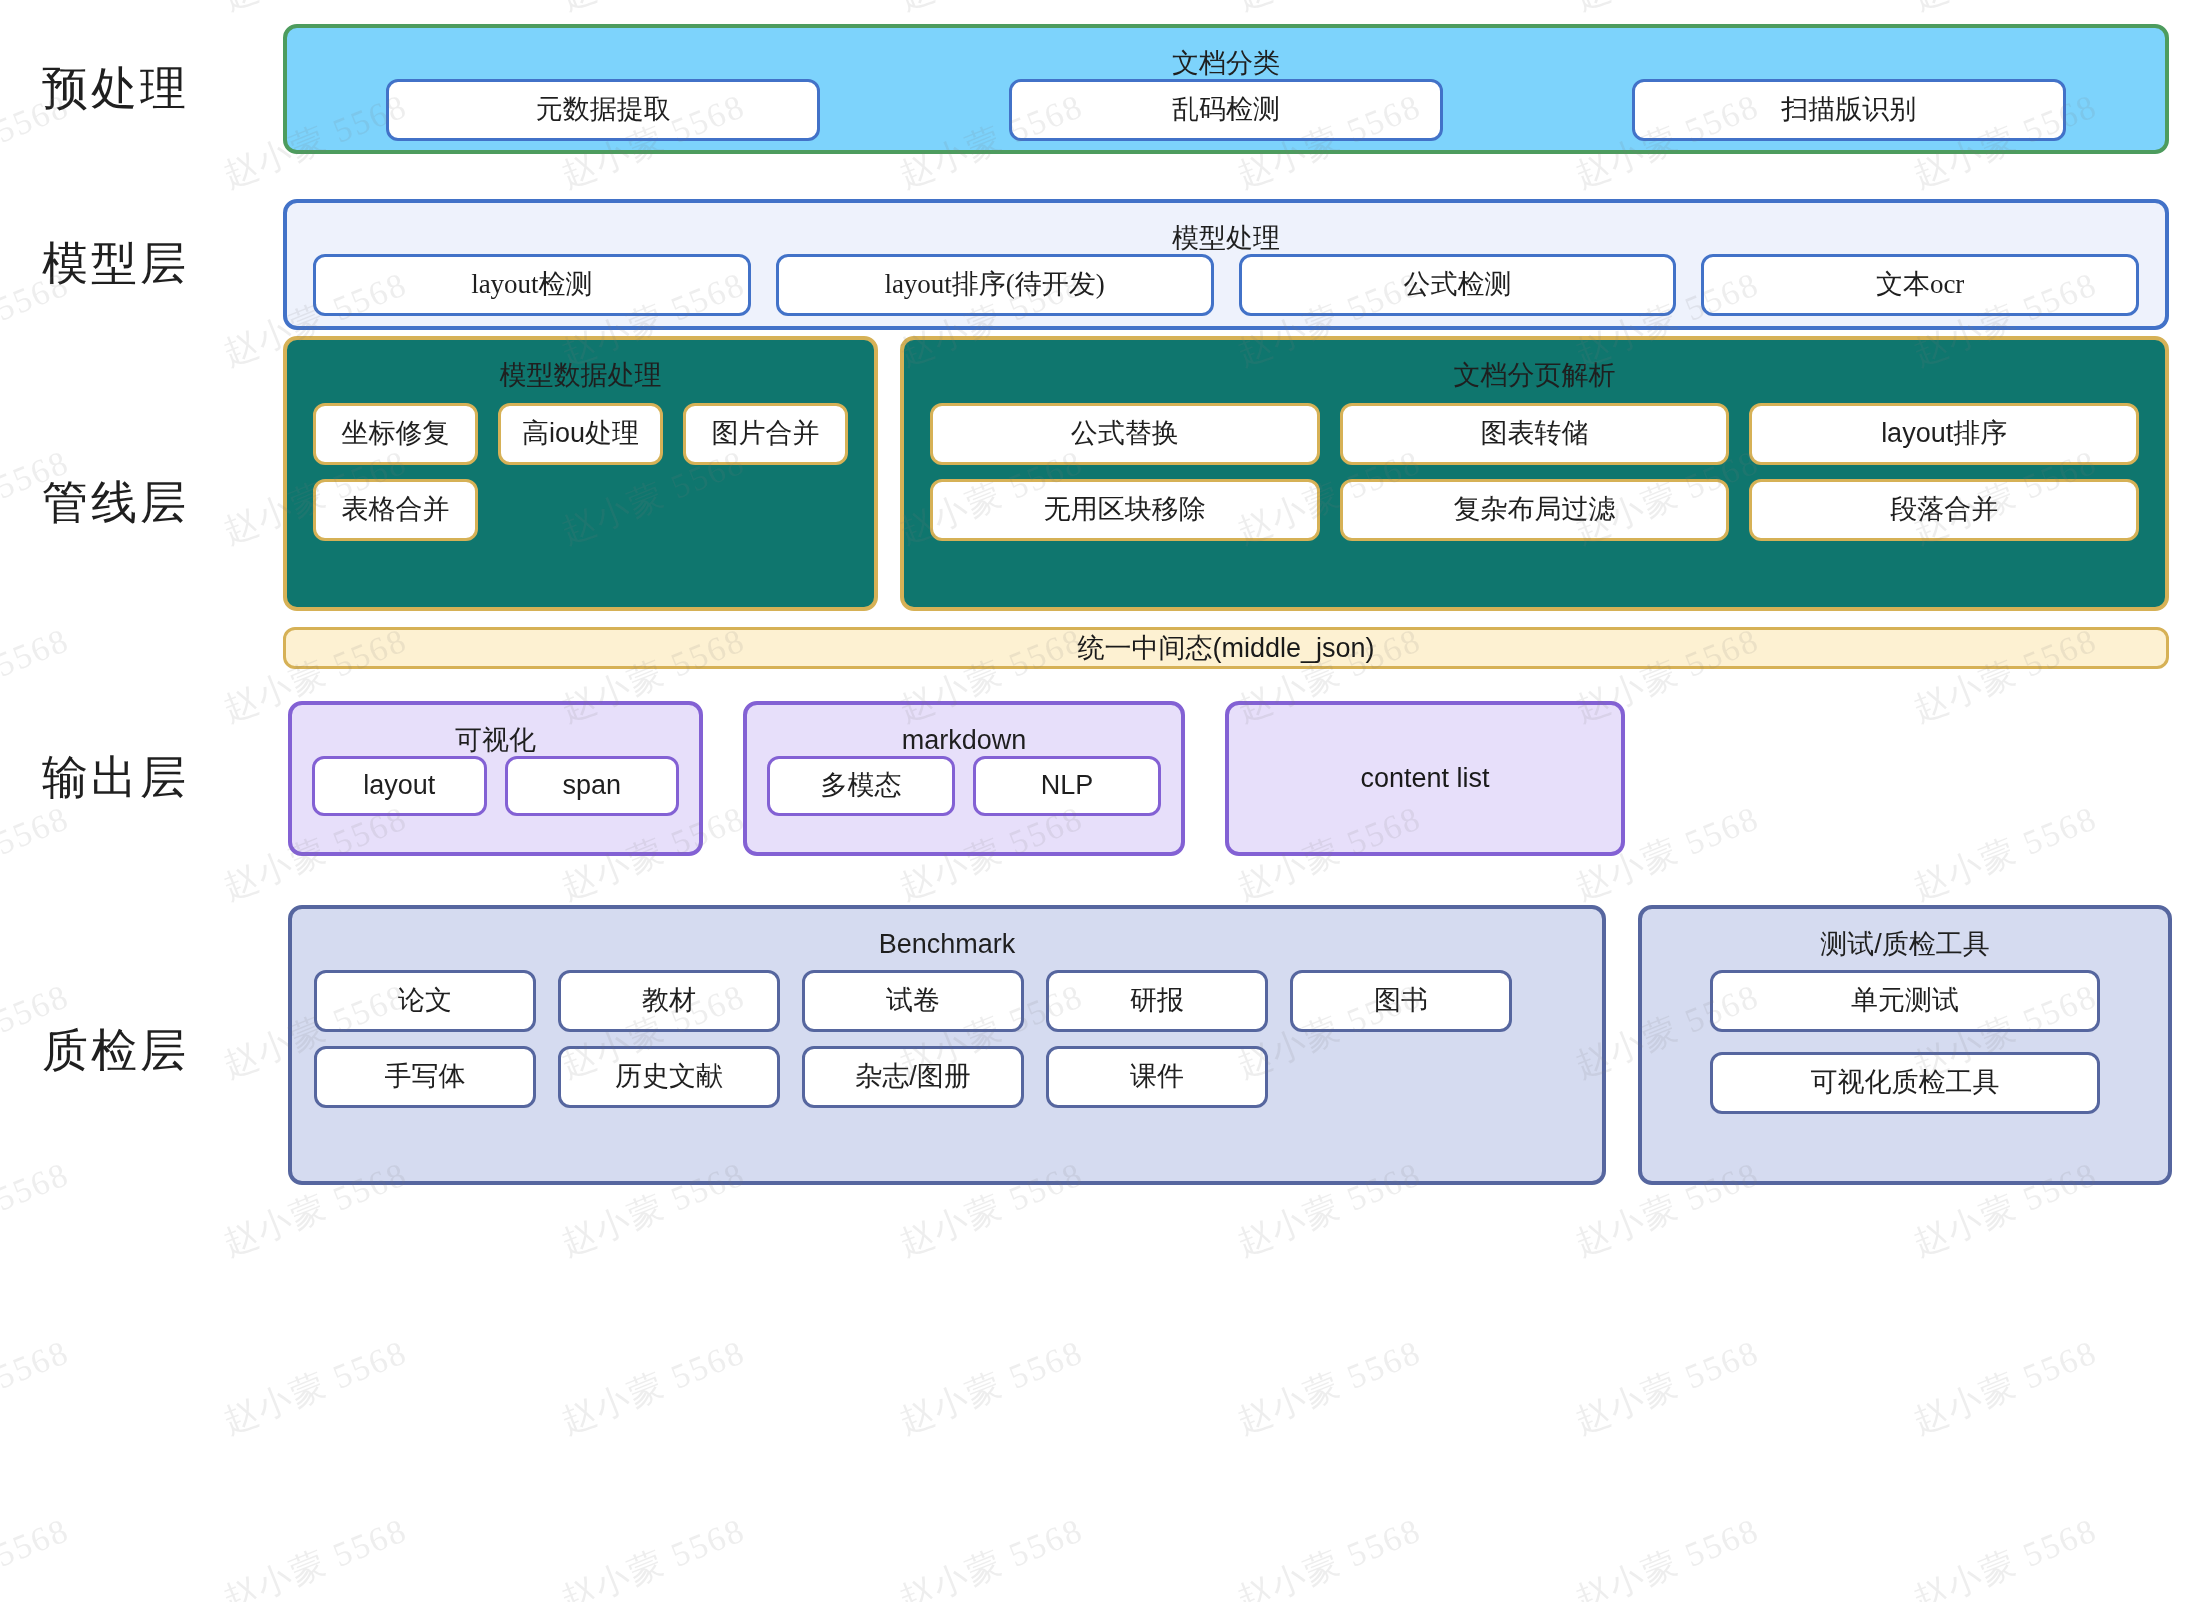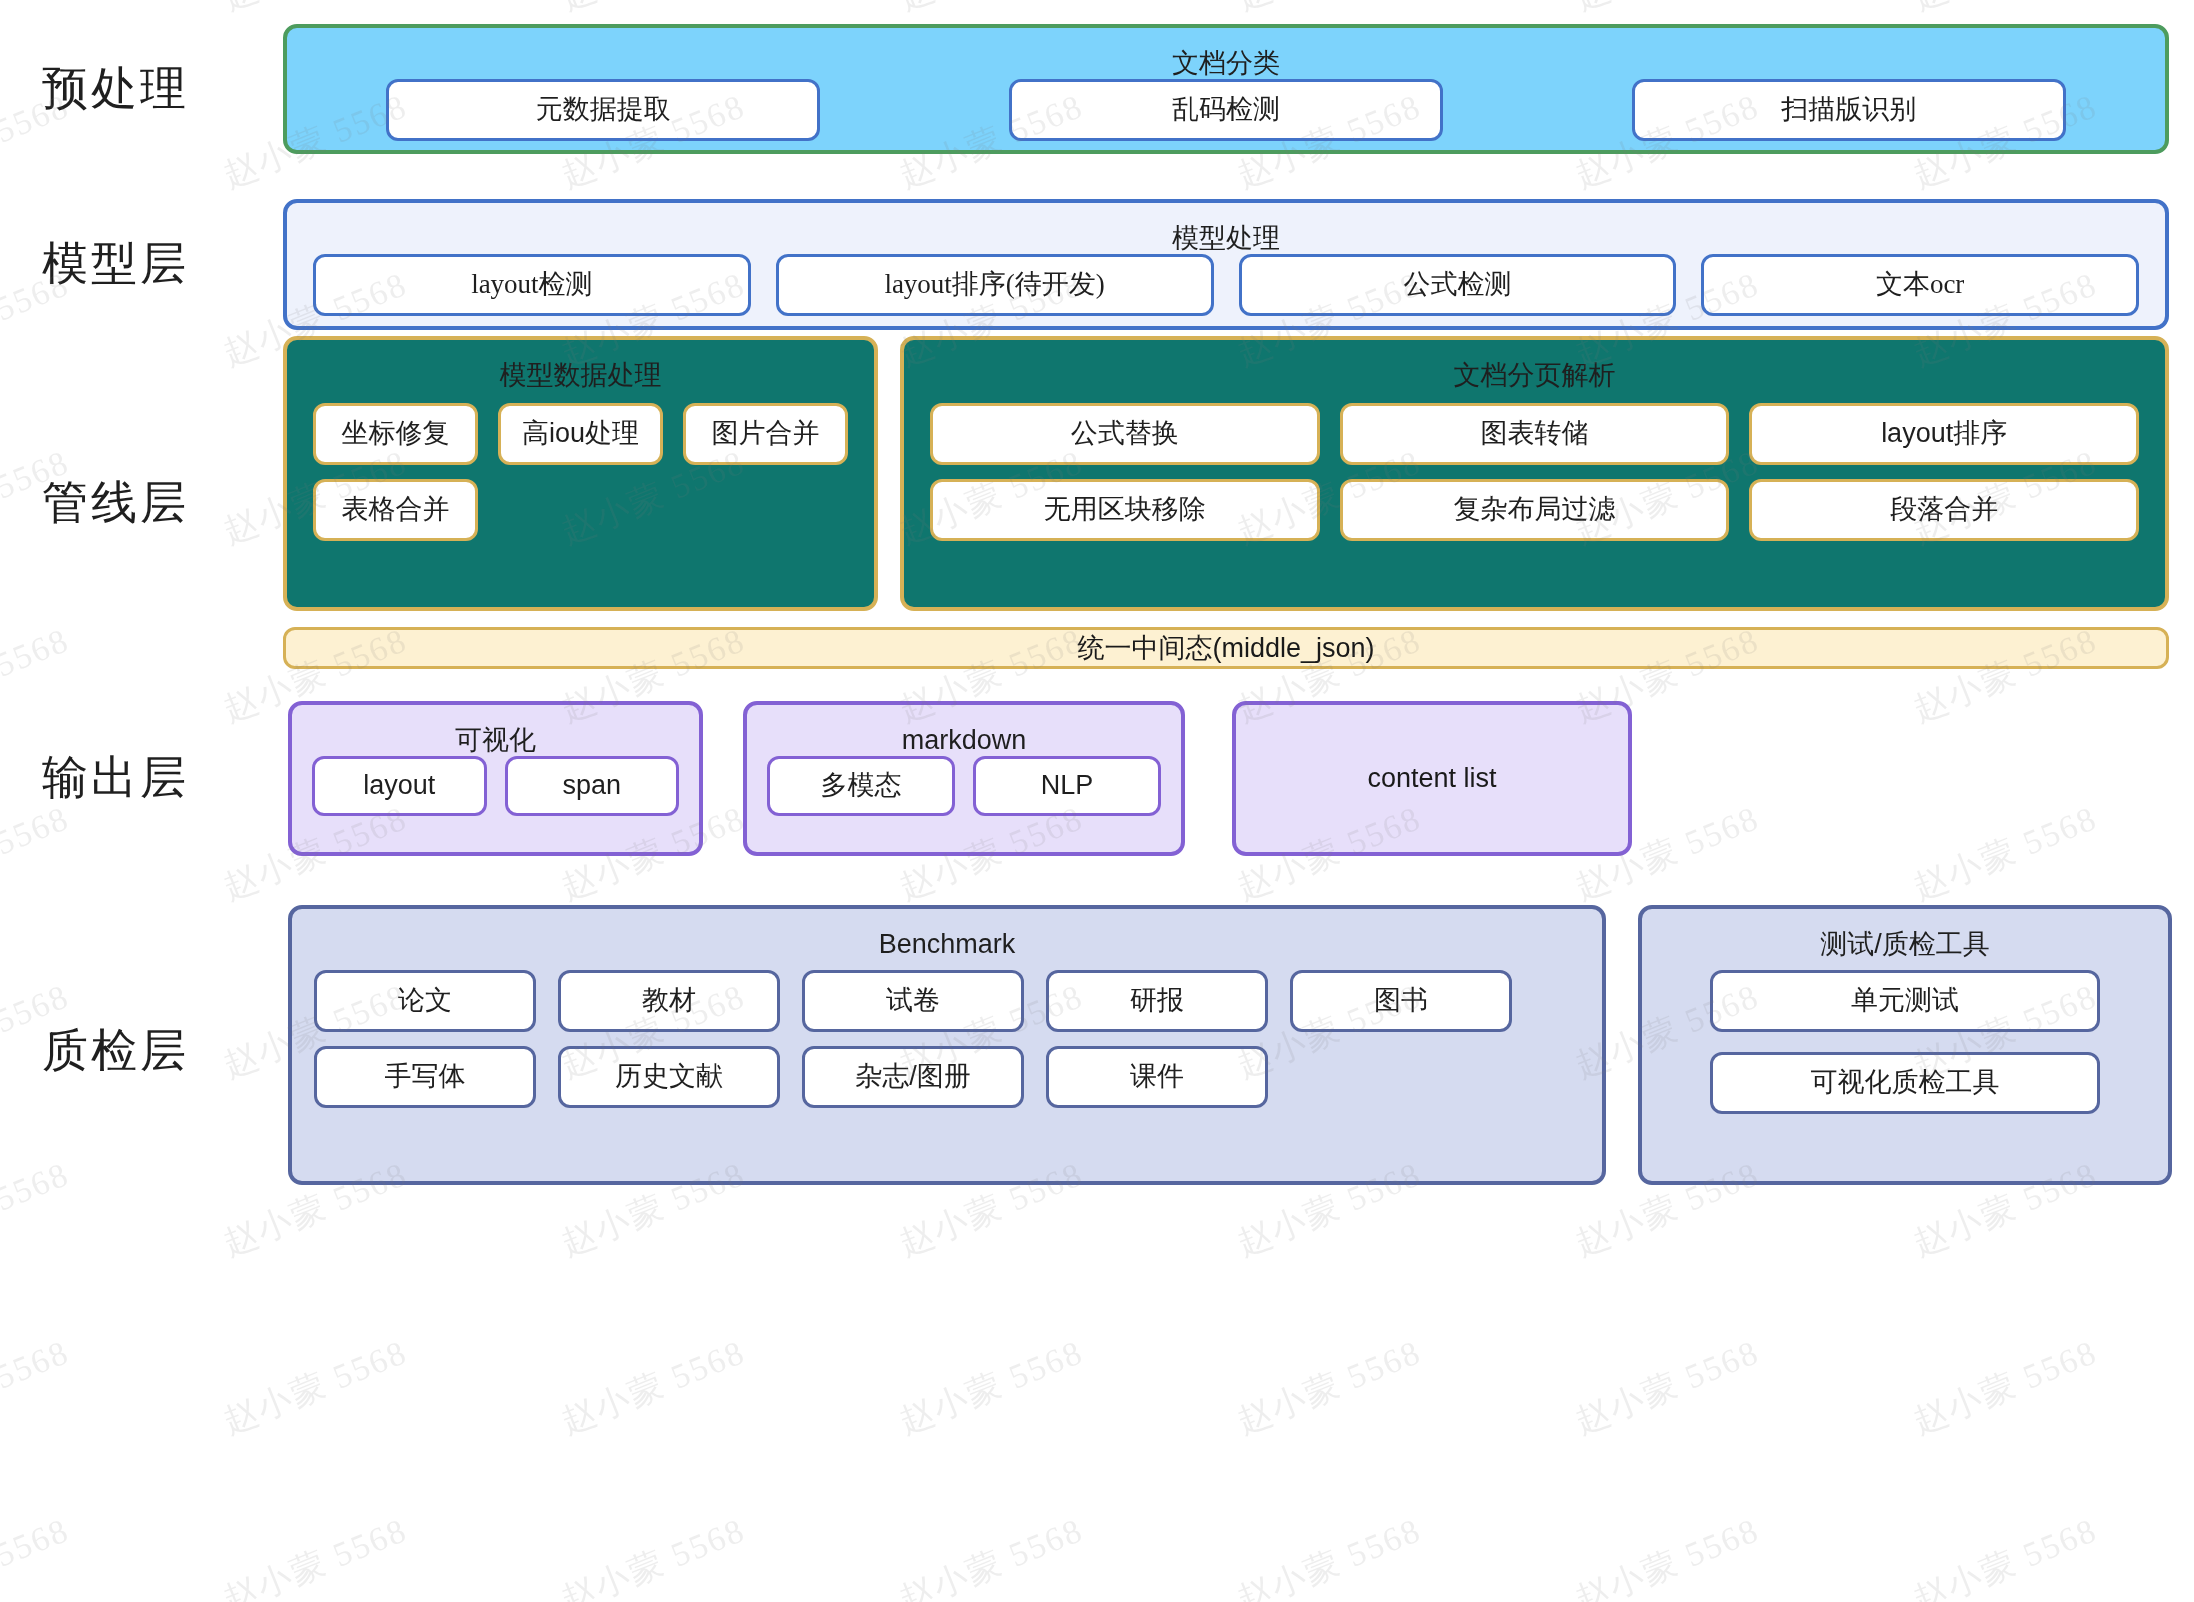--- a/index.html
+++ b/index.html
@@ -190,21 +190,20 @@
   }
   #out-visual   { width: 415px; height: 155px; }
   #out-markdown { width: 442px; height: 155px; }
   #out-contentlist {
     width: 400px;
     height: 155px;
     display: flex;
     align-items: center;
     justify-content: center;
     font-size: 27px;
-    margin-left: 7px;
   }
   .out-leaves {
     display: flex;
     gap: 18px;
     padding: 0 20px;
     justify-content: center;
     margin-top: -2px;
   }
   .out-leaves .leaf { flex: 1 1 0; height: 60px; }
 

